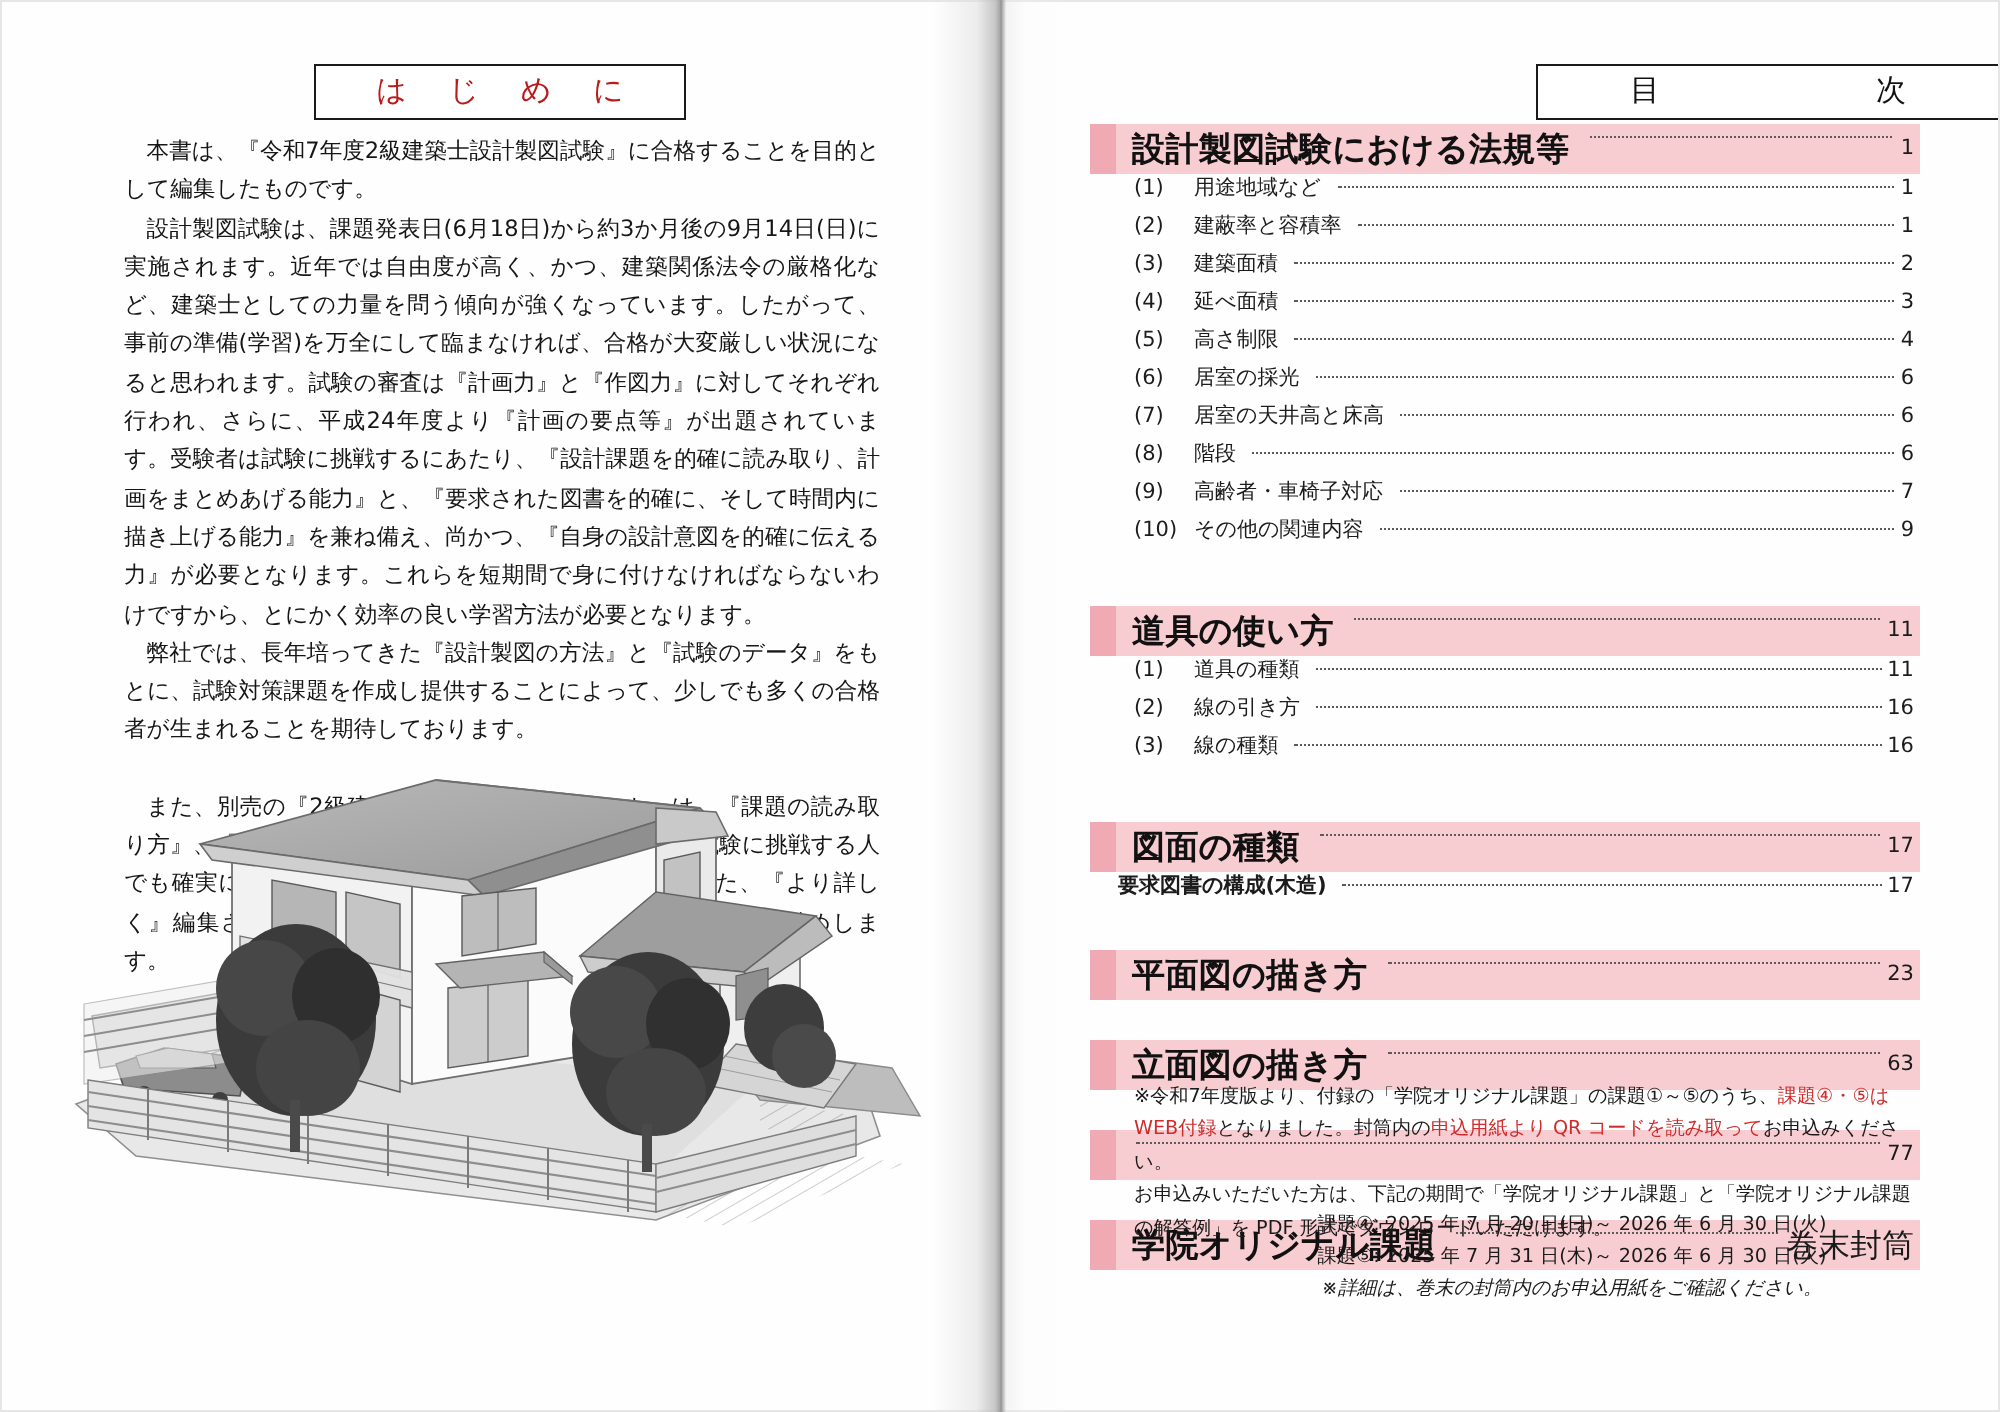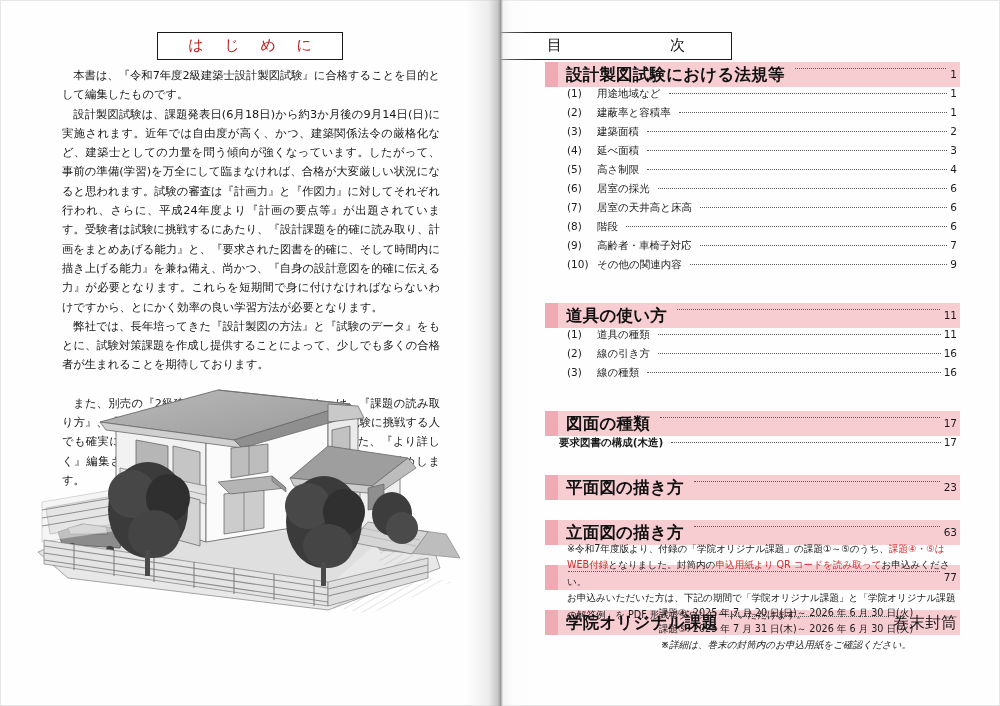--- a/index.html
+++ b/index.html
@@ -118,21 +118,21 @@
     height: 240px;
   }
   .illustration svg { display: block; }
 
   
   .toc-title-wrap {
     position: absolute;
     top: 32px;
     left: 500px;
     width: 500px;
-    text-align: left;
+    text-align: right;
   }
   .toc-title {
     display: inline-block;
     border: 1px solid #1a1a1a;
     padding: 3px 20px 4px 20px;
     font-size: 15px;
     letter-spacing: 26px;
     text-indent: 26px;
     color: #121212;
     font-weight: 500;

